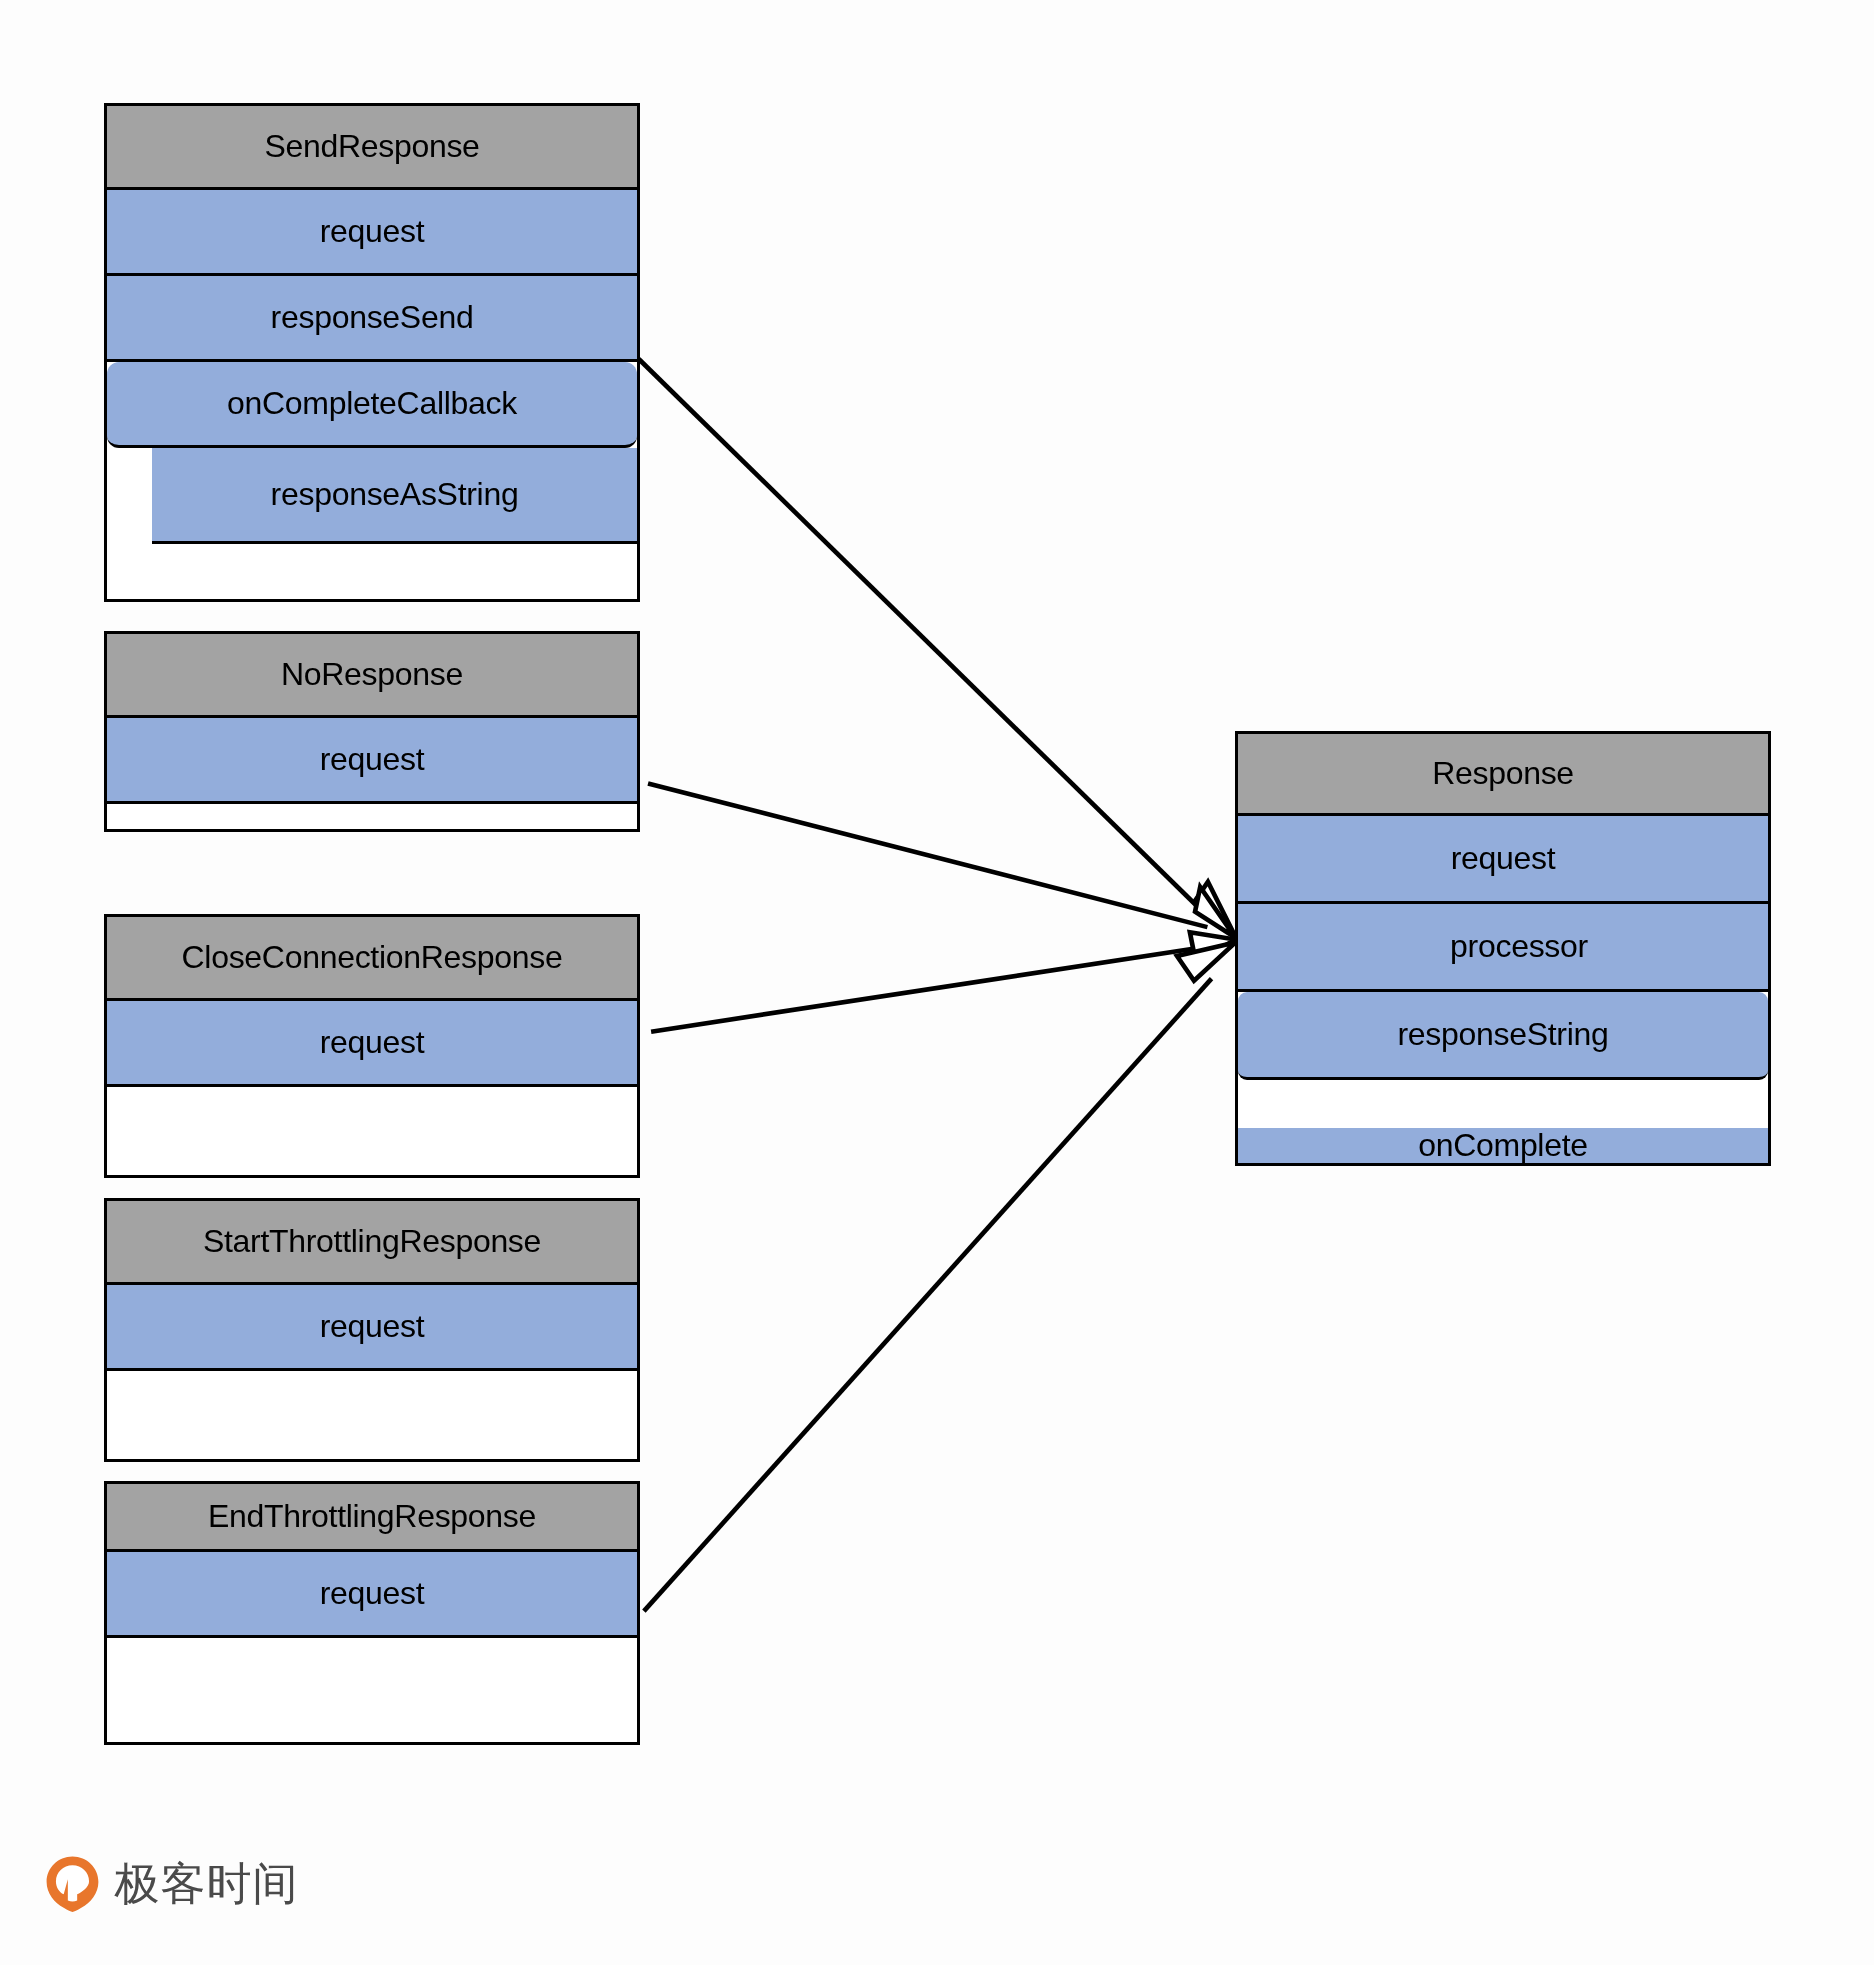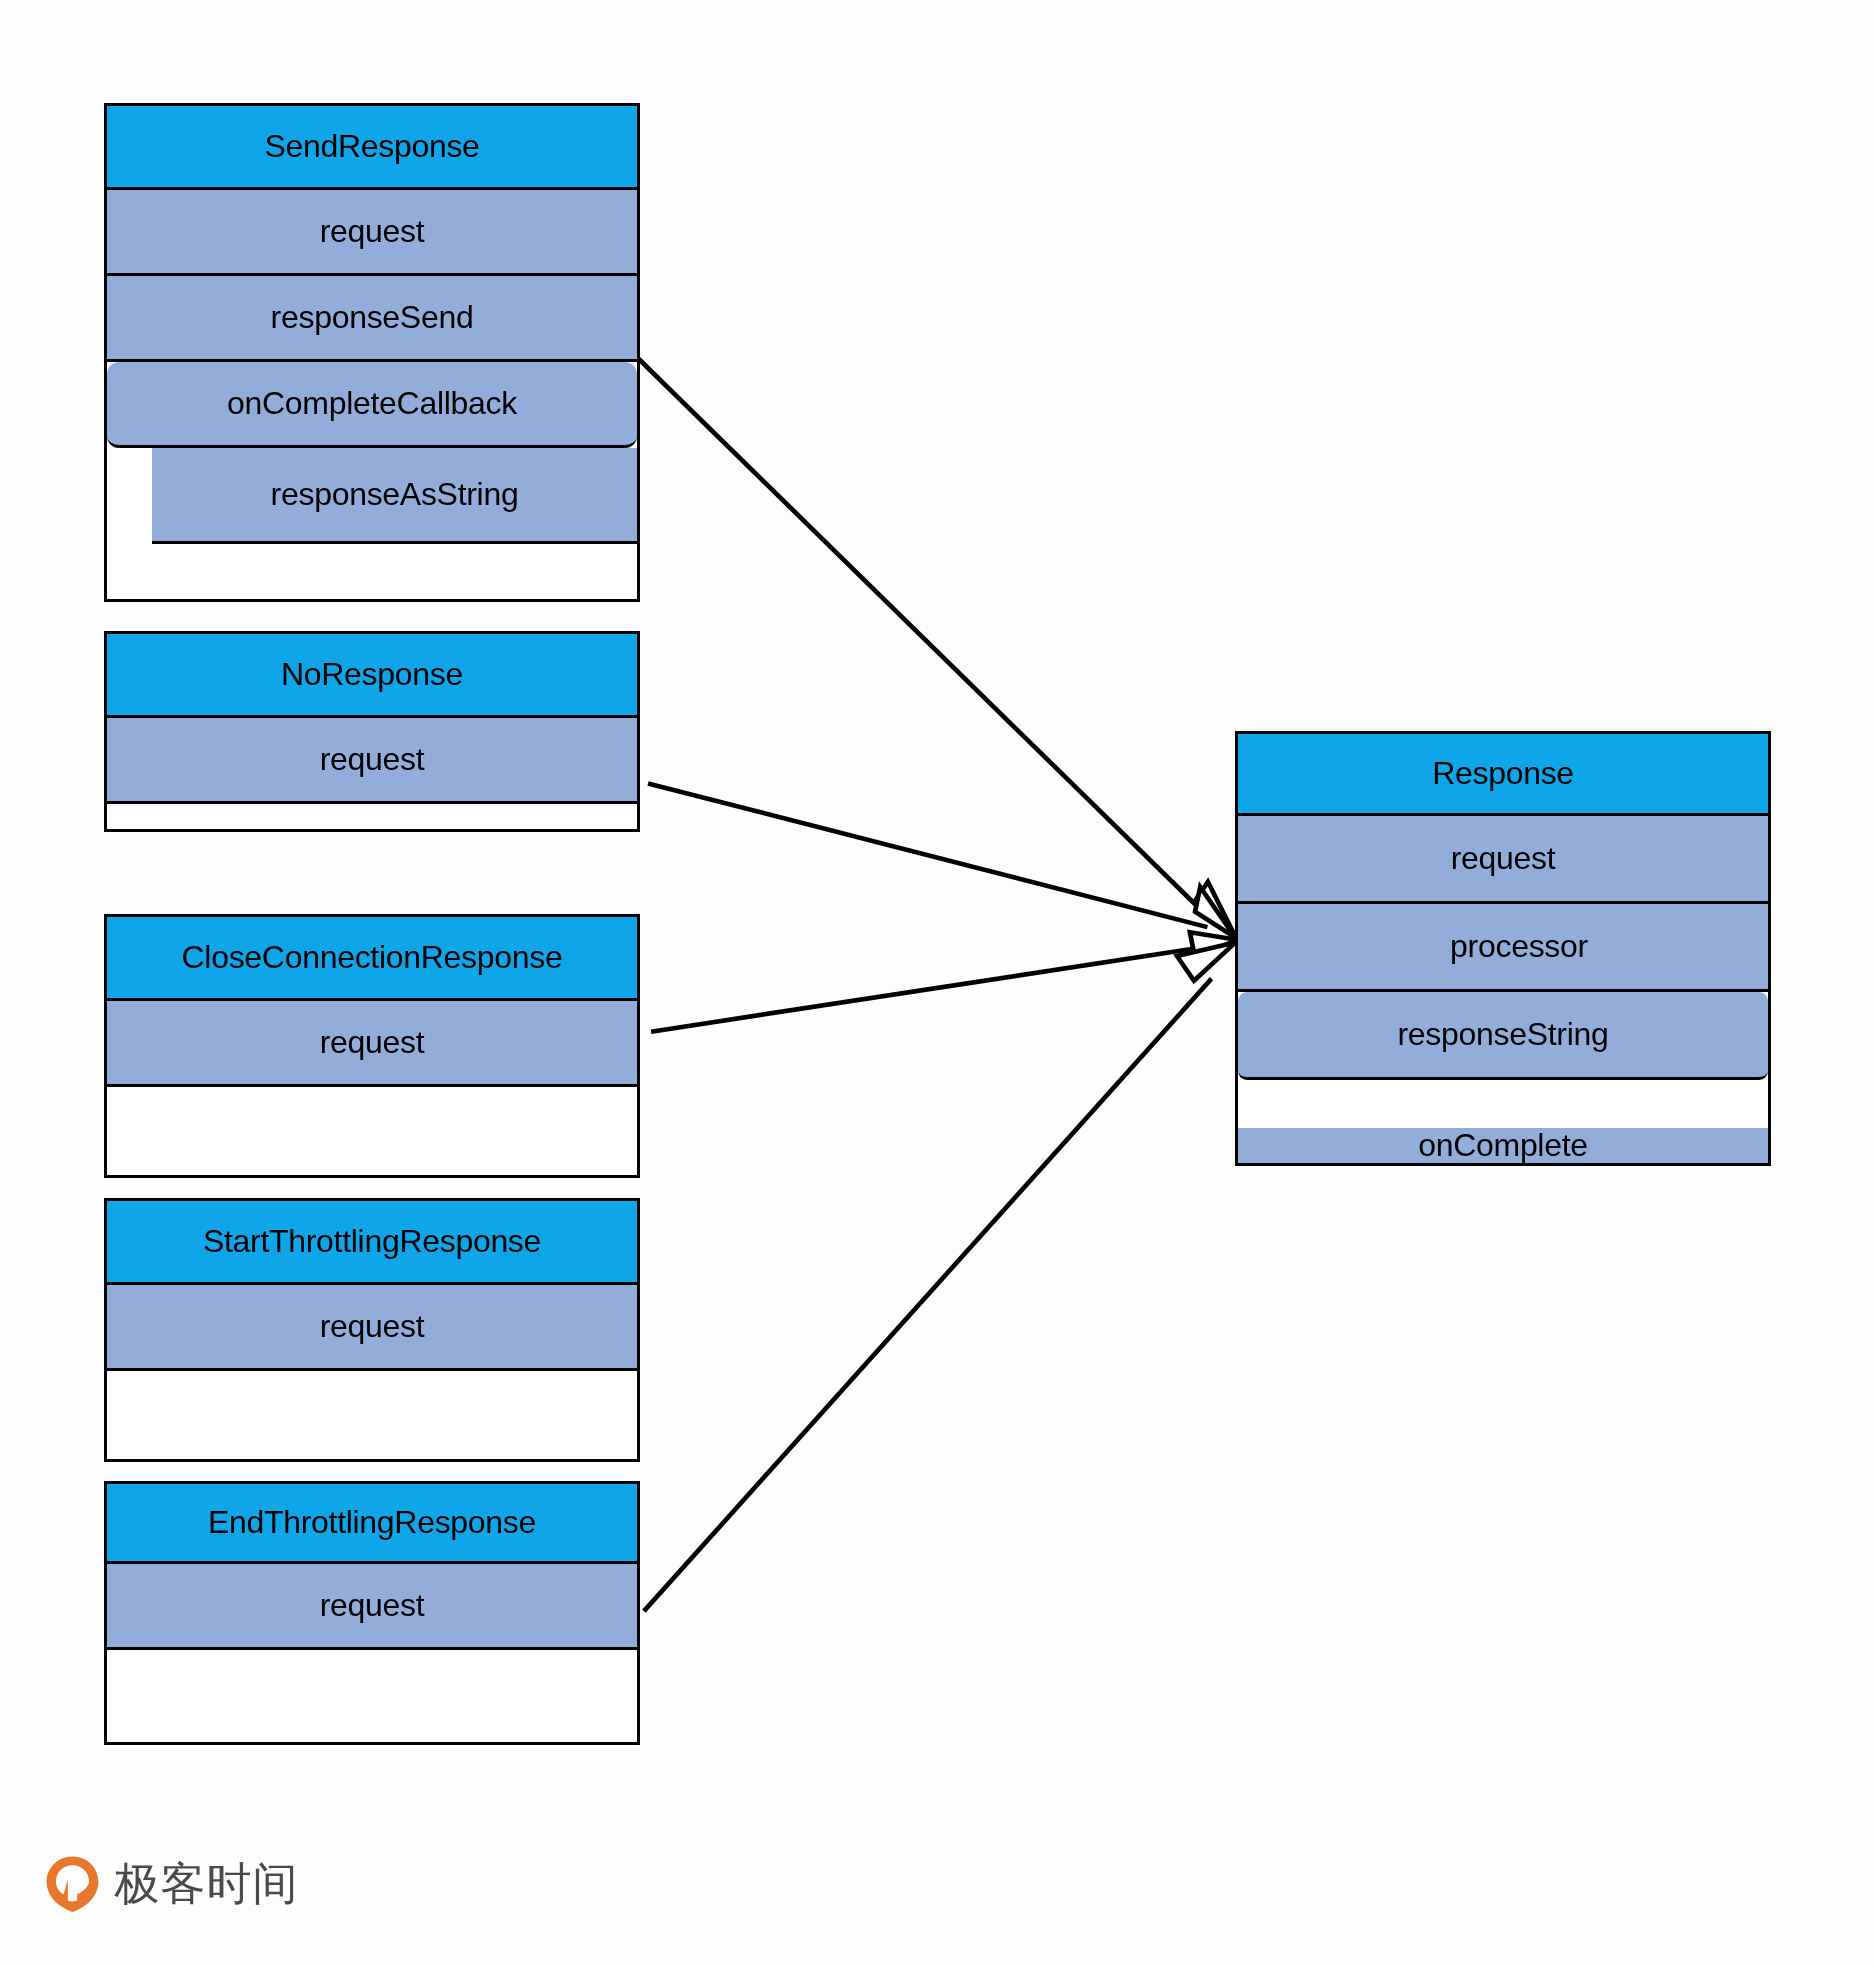--- a/index.html
+++ b/index.html
@@ -34,21 +34,21 @@
     justify-content: center;
     text-align: center;
     color: #000000;
     font-size: 32px;
     line-height: 1.05;
     letter-spacing: -0.3px;
     white-space: nowrap;
     overflow: hidden;
   }
   .uml-row.header {
-    background: #0ea5e9;
+    background: #a3a3a3;
     border-bottom: 3.1px solid #000000;
   }
   .uml-row.attr {
     background: #93addb;
     border-bottom: 3.1px solid #000000;
   }
   .uml-row.attr.last {
     border-bottom: none;
   }
   .uml-row.empty {
@@ -137,21 +137,21 @@
     <div class="uml-row empty" style="flex:1 1 auto;"></div>
   </div>
 
   <div class="uml-class" style="left:104px; top:1198px; width:536px; height:264px;">
     <div class="uml-row header" style="height:84px;">StartThrottlingResponse</div>
     <div class="uml-row attr" style="height:86px;">request</div>
     <div class="uml-row empty" style="flex:1 1 auto;"></div>
   </div>
 
   <div class="uml-class" style="left:104px; top:1481px; width:536px; height:264px;">
-    <div class="uml-row header" style="height:80px;">EndThrottlingResponse</div>
+    <div class="uml-row header" style="height:68px;">EndThrottlingResponse</div>
     <div class="uml-row attr" style="height:86px;">request</div>
     <div class="uml-row empty" style="flex:1 1 auto;"></div>
   </div>
 
   <div class="uml-class" style="left:1235px; top:731px; width:536px; height:435px;">
     <div class="uml-row header" style="height:82px;">Response</div>
     <div class="uml-row attr" style="height:88px;">request</div>
     <div class="uml-row attr" style="height:88px;padding-left:32px;">processor</div>
     <div class="uml-row attr" style="height:88px;border-radius:9px;">responseString</div>
     <div class="uml-row attr last" style="flex:1 1 auto;margin-top:48px;">onComplete</div>

